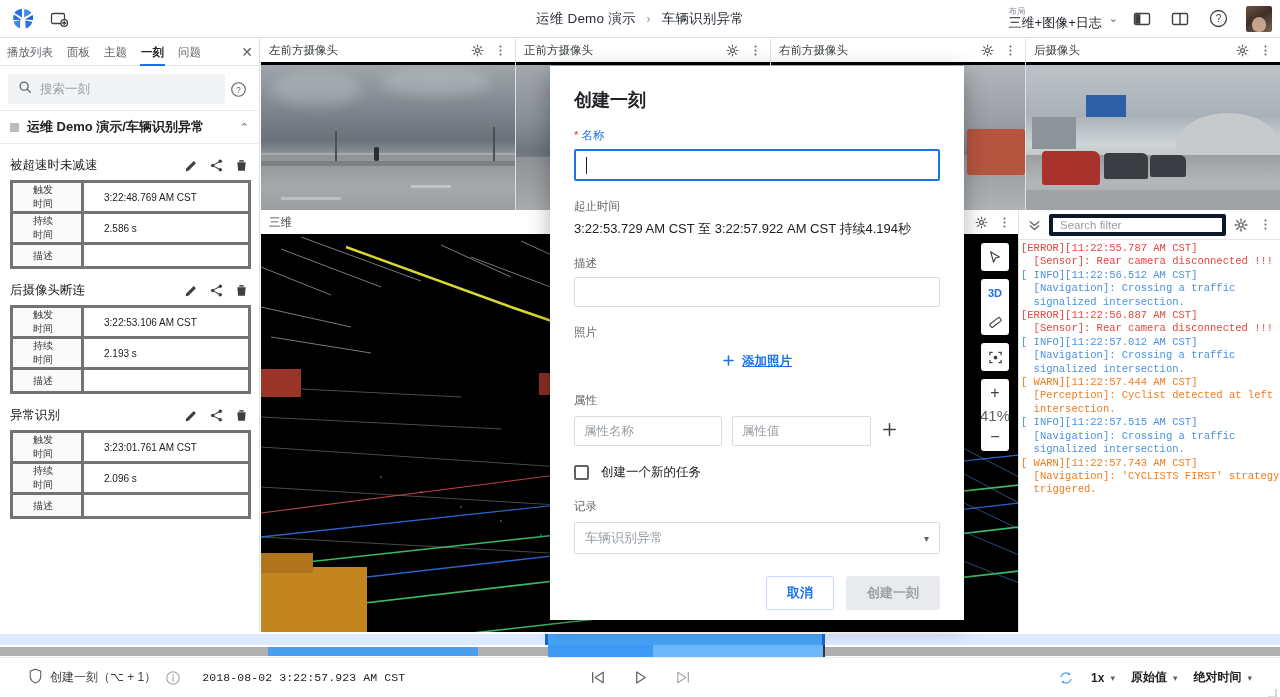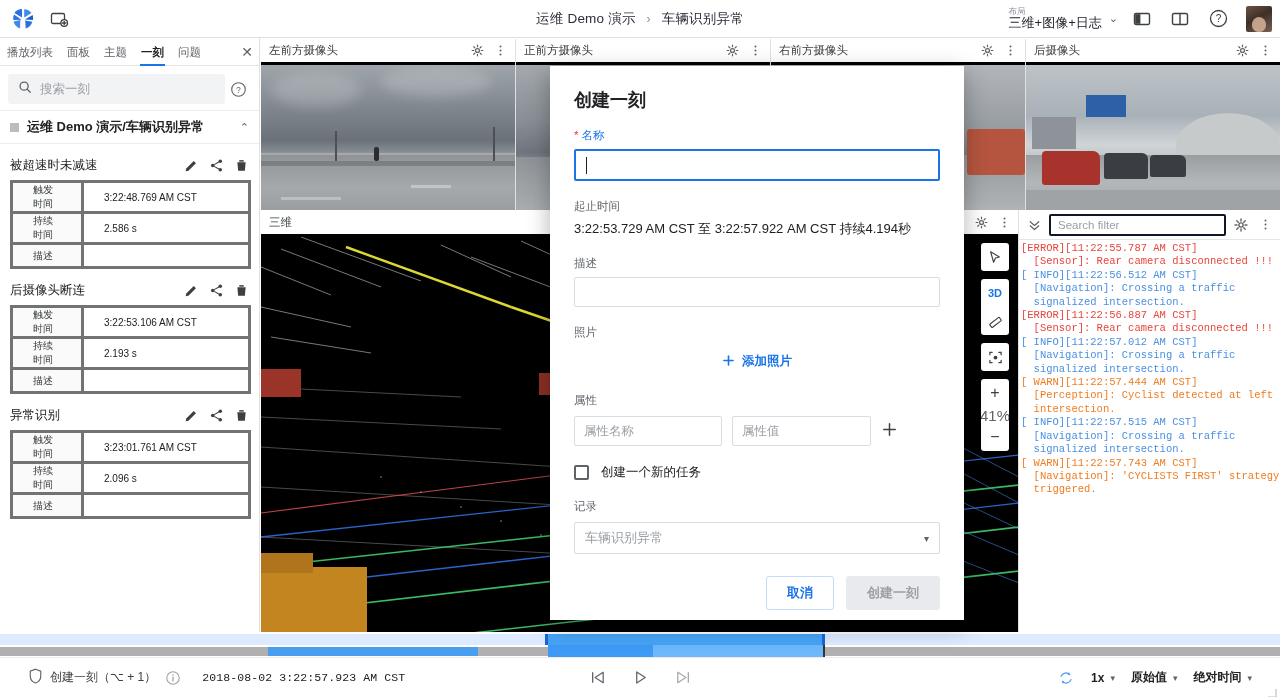--- a/index.html
+++ b/index.html
@@ -148,21 +148,21 @@
   .logpanel {
     position: absolute; left: 1018px; top: 210px; width: 262px; height: 422px;
     background:#fff; border-left: 1px solid #e0e0e0; overflow: hidden; z-index: 5;
   }
   .log-toolbar {
     height: 30px; display:flex; align-items:center; gap:6px; padding: 0 6px;
     border-bottom: 1px solid #e6e6e6; background:#fff;
   }
   .log-toolbar .dd { color:#5f6368; cursor:pointer; display:flex; width:18px; justify-content:center;}
   .log-search {
-    flex: 1; height: 22px; border: 2px solid #0f172a; border-radius: 2px; padding: 0 7px;
+    flex: 1; height: 22px; border: 4px solid #0f172a; border-radius: 2px; padding: 0 7px;
     display:flex; align-items:center;
   }
   .log-search input {
     border:none; outline:none; width:100%; font-size: 11.5px; color:#3c4043; font-family: inherit; background: transparent;
   }
   .log-search input::placeholder { color:#9aa0a6; }
   .log-body {
     font-family: "Liberation Mono", "DejaVu Sans Mono", monospace;
     font-size: 10.5px; line-height: 13.4px; padding: 2px 2px 0 2px;
     white-space: pre; overflow: hidden; height: 392px;
@@ -191,21 +191,21 @@
     animation: blink 1.06s steps(1,end) infinite;
   }
   @keyframes blink { 0%,49% {opacity:1} 50%,100% {opacity:0} }
   .static-val { font-size: 13px; color: #202124; margin-bottom: 4px; }
   .desc-input {
     width: 100%; height: 30px; border: 1px solid #dadce0; border-radius: 2px;
     outline: none; font-family: inherit; font-size: 13px; padding: 0 9px; color:#202124;
   }
   .addphoto {
     text-align: center; color: #1a73e8; font-size: 12.5px; font-weight: 600;
-    cursor: pointer; padding: 5px 0; display:flex; align-items:center; justify-content:center; gap:7px;
+    cursor: pointer; padding: 5px 0; display:flex; align-items:center; justify-content:center; gap:7px;text-decoration:underline;
   }
   .attr-row { display: flex; align-items: center; gap: 10px; }
   .attr-row input {
     height: 30px; border: 1px solid #dadce0; border-radius: 2px; outline: none;
     font-family: inherit; font-size: 12.5px; padding: 0 9px; color:#202124;
   }
   .attr-row input::placeholder, .desc-input::placeholder { color:#9aa0a6; }
   .attr-name { width: 148px; }
   .attr-val { width: 139px; }
   .attr-plus { color: #3c4043; font-size: 18px; cursor:pointer; line-height:1; }

